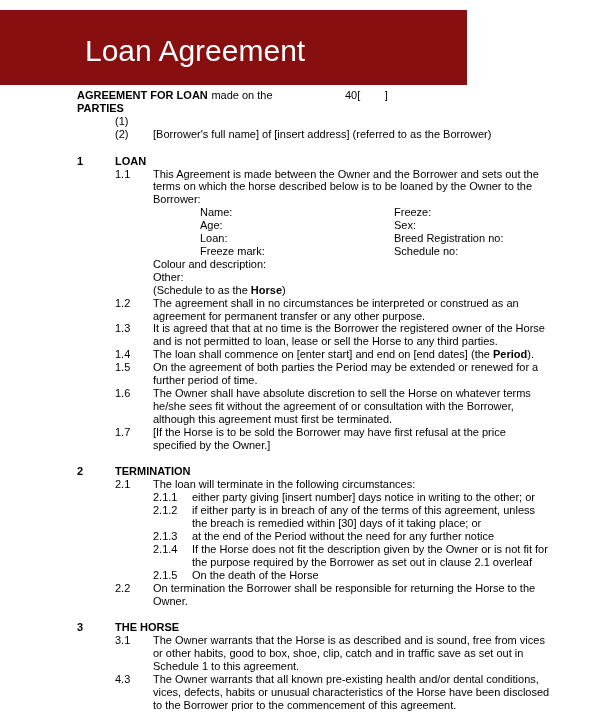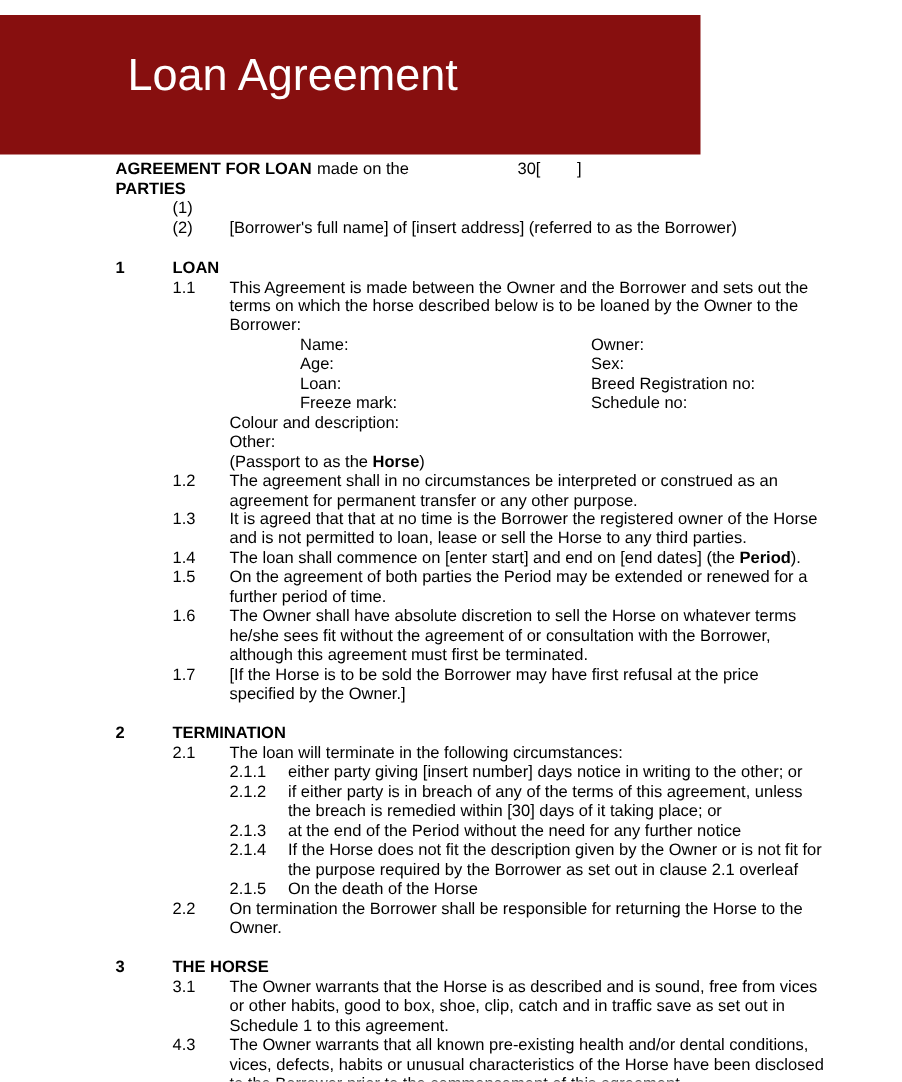--- a/index.html
+++ b/index.html
@@ -12,21 +12,21 @@
     position: relative;
     width: 601px; height: 721px;
     font-family: "Liberation Sans", "DejaVu Sans", sans-serif;
     color: #000000;
     background: #ffffff;
   }
   .banner {
     position: relative;
     margin-top: 10px;
     width: 467px;
-    height: 93px;
+    height: 75px;
     background: #870f0f;
   }
   .banner-title {
     position: absolute;
     left: 85px;
     top: 24px;
     font-size: 30px;
     line-height: 1.1;
     color: #ffffff;
   }
@@ -65,21 +65,21 @@
 <div class="page">
 
   <div class="banner">
     <div class="banner-title">Loan Agreement</div>
   </div>
 
   <div class="content">
 
     <div class="header-line">
       <span class="b">AGREEMENT FOR LOAN</span><span class="mid">made on the</span>
-      <span class="date-field">30[        ]</span>
+      <span class="date-field">40[        ]</span>
     </div>
 
     <div class="b">PARTIES</div>
 
     <div id="parties">
         <div class="row party">
           <span class="num">(1)</span>
         </div>
         <div class="row party">
           <span class="num">(2)</span>
@@ -96,41 +96,41 @@
             <span>LOAN</span>
           </div>
           <div class="row clause">
             <span class="num">1.1</span>
             <div class="txt">
               <span class="seg"><span>This Agreement is made between the Owner and the Borrower and sets out the
 terms on which the horse described below is to be loaned by the Owner to the
 Borrower:</span></span>
               <div class="drow">
                 <span class="dl">Name:</span>
-                <span class="dr">Owner:</span>
+                <span class="dr">Freeze:</span>
               </div>
               <div class="drow">
                 <span class="dl">Age:</span>
                 <span class="dr">Sex:</span>
               </div>
               <div class="drow">
                 <span class="dl">Loan:</span>
                 <span class="dr">Breed Registration no:</span>
               </div>
               <div class="drow">
                 <span class="dl">Freeze mark:</span>
                 <span class="dr">Schedule no:</span>
               </div>
               <div class="drow">
                 <span>Colour and description:</span>
               </div>
               <div class="drow">
                 <span>Other:</span>
               </div>
-              <span class="seg"><span>(Passport to as the </span><span class="b">Horse</span><span>)</span></span>
+              <span class="seg"><span>(Schedule to as the </span><span class="b">Horse</span><span>)</span></span>
             </div>
           </div>
           <div class="row clause">
             <span class="num">1.2</span>
             <div class="txt">
               <span class="seg"><span>The agreement shall in no circumstances be interpreted or construed as an
 agreement for permanent transfer or any other purpose.</span></span>
             </div>
           </div>
           <div class="row clause">

